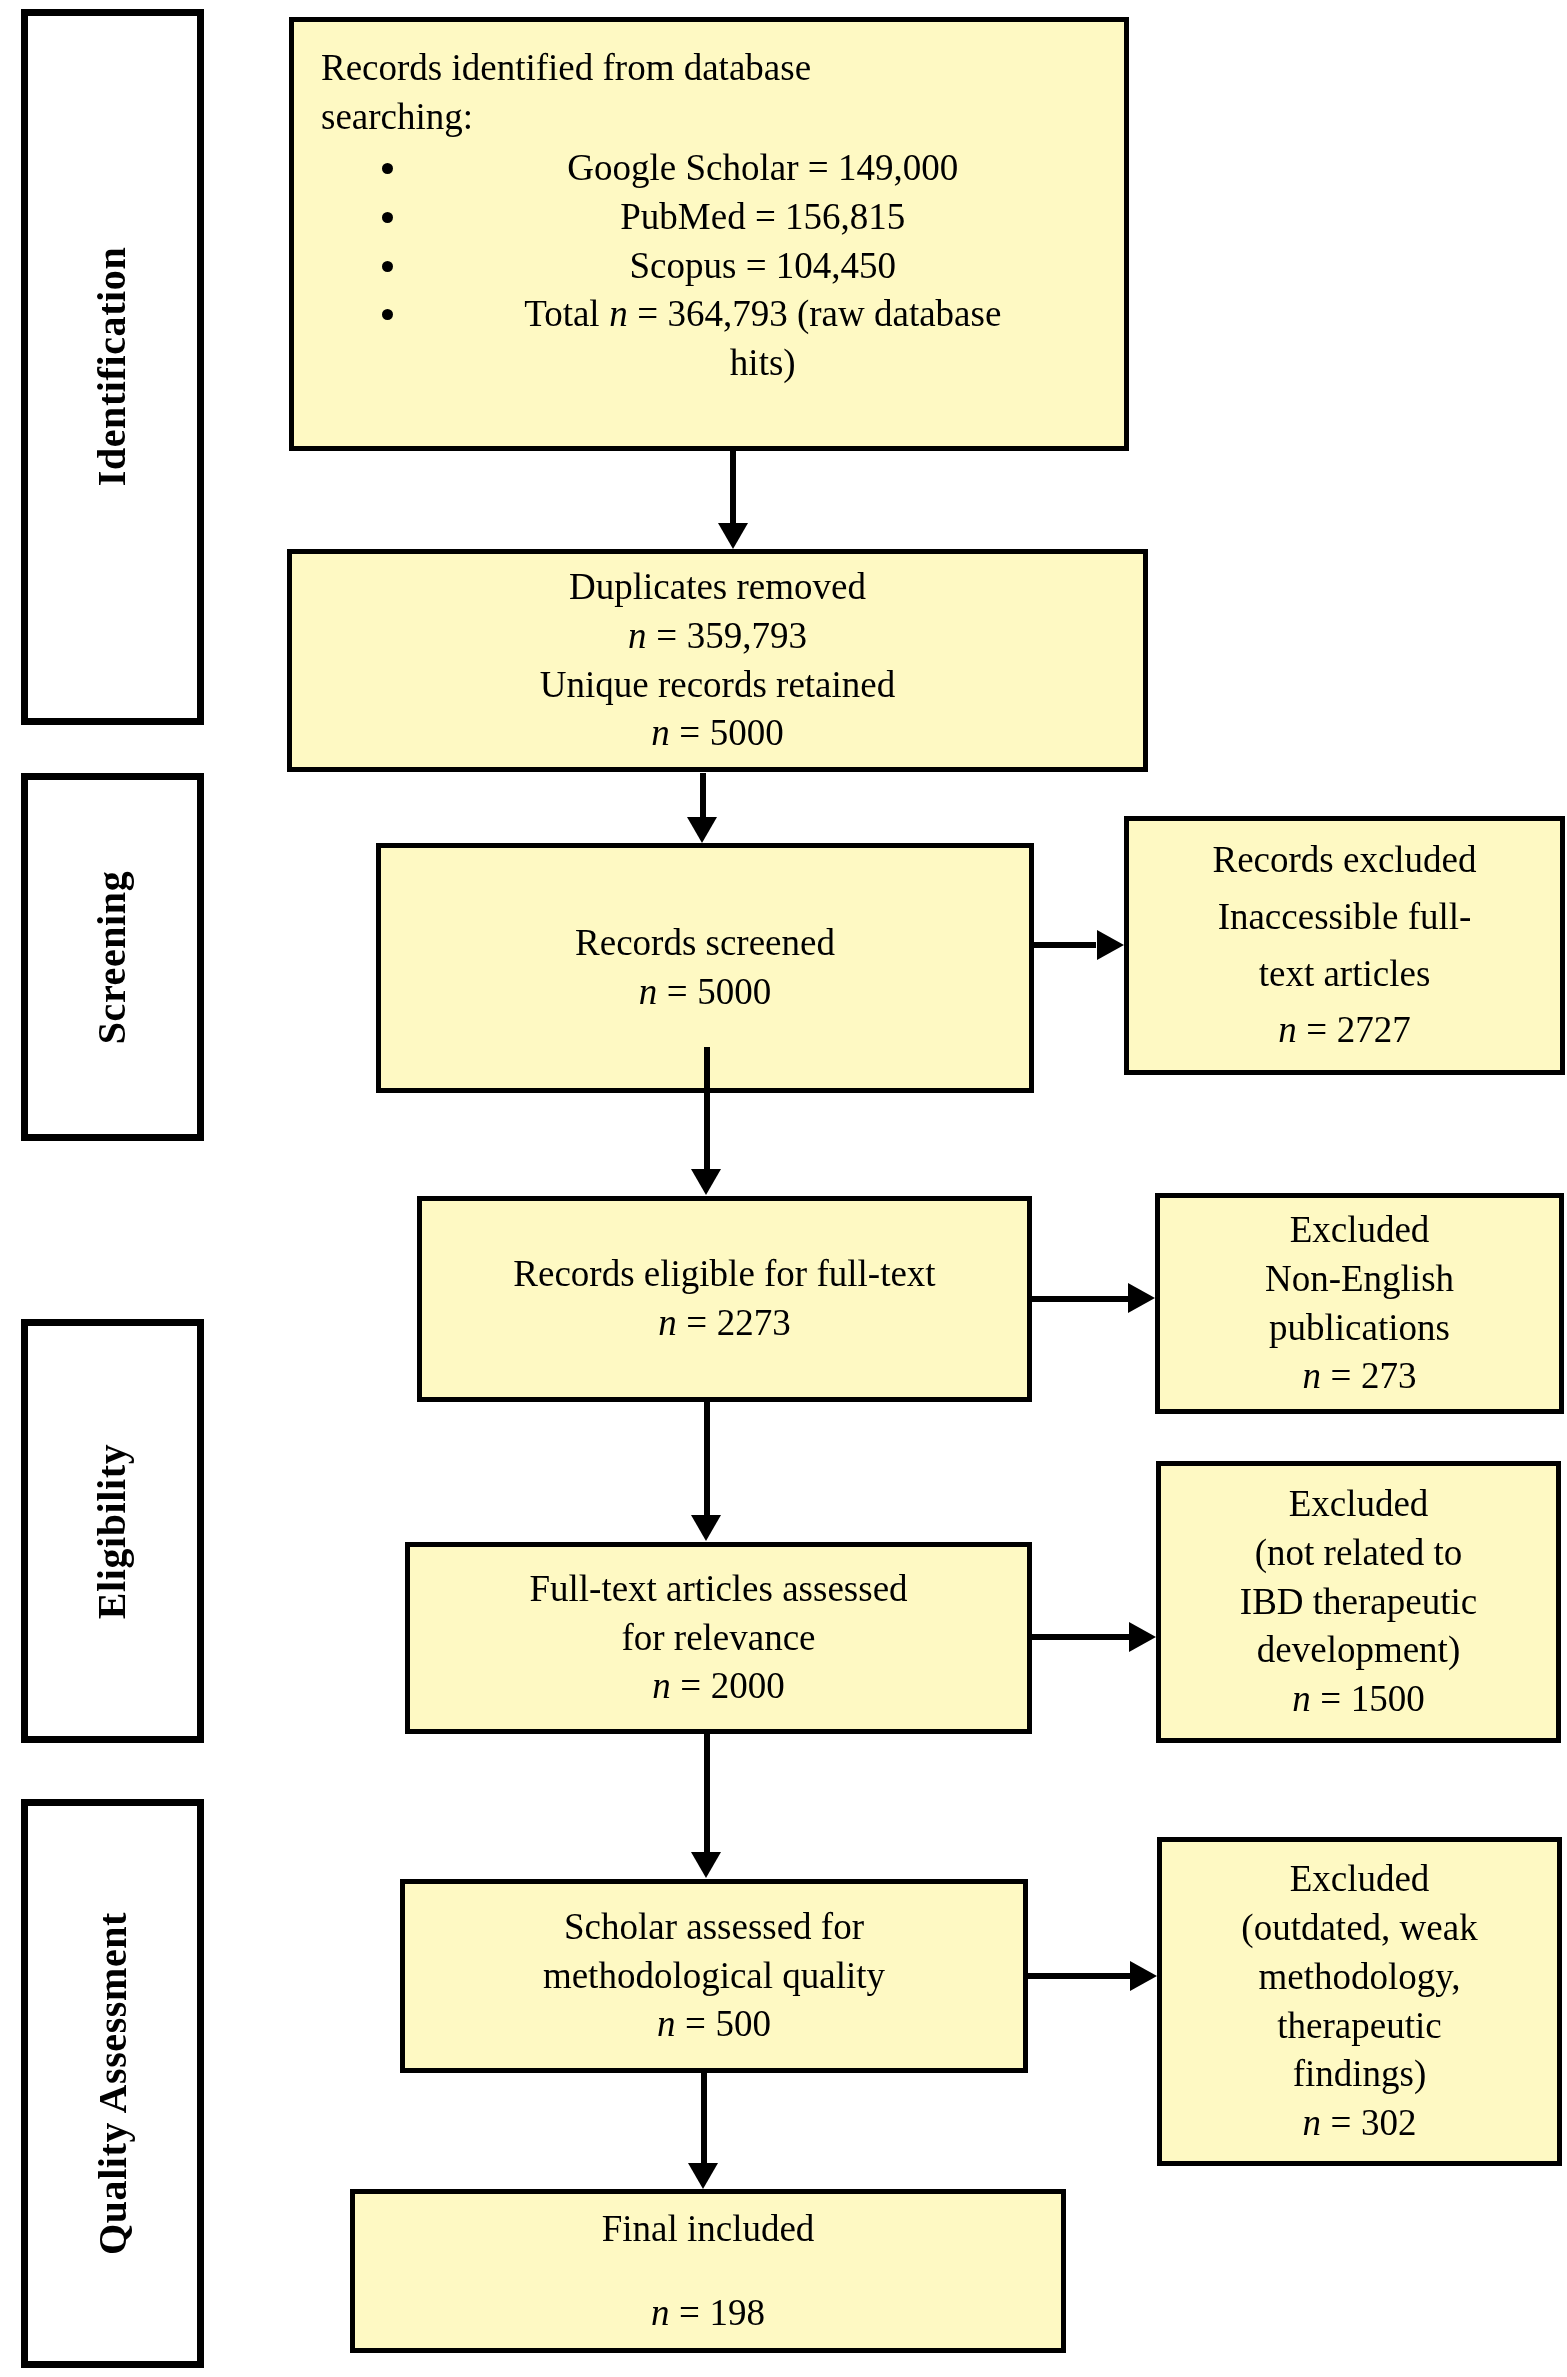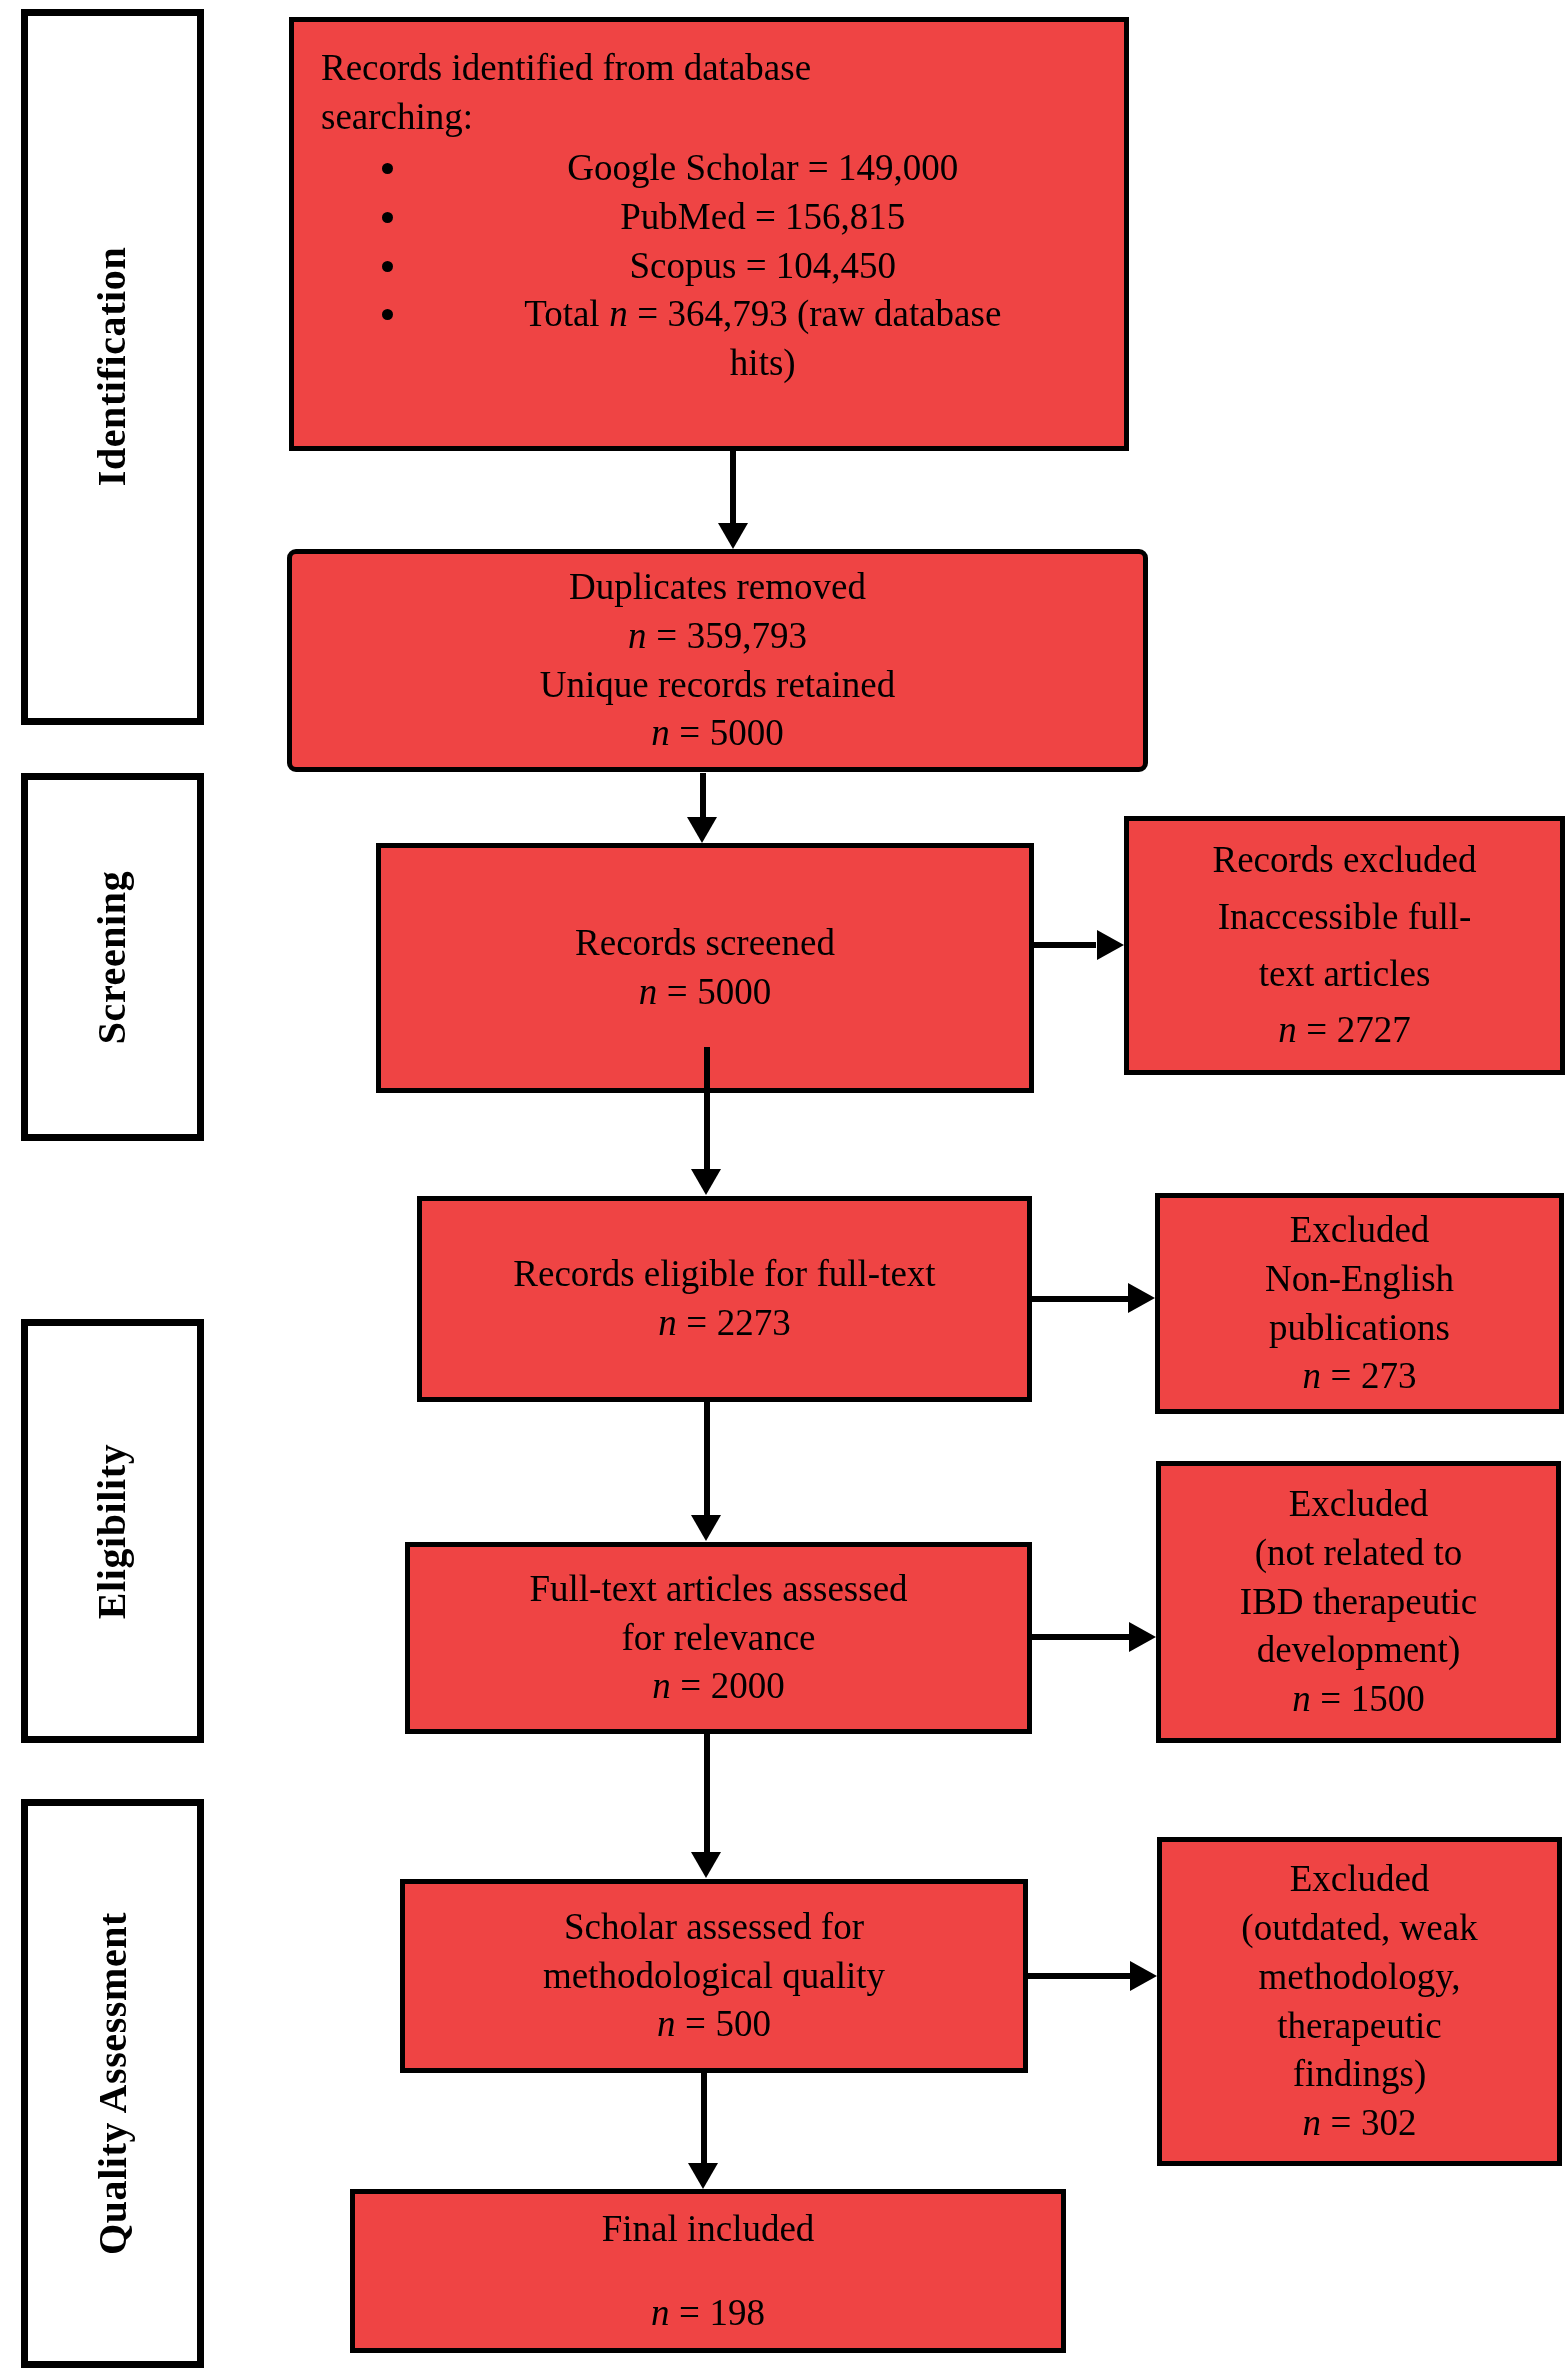--- a/index.html
+++ b/index.html
@@ -8,21 +8,21 @@
     width: 1568px;
     height: 2377px;
     background: #ffffff;
     color: #000000;
     font-family: "Liberation Serif", "DejaVu Serif", serif;
   }
   .box {
     position: absolute;
     box-sizing: border-box;
     border: 5.3px solid #000;
-    background: #ef4444;
+    background: #fef9c3;
     display: flex;
     flex-direction: column;
     justify-content: center;
     text-align: center;
     font-size: 37px;
     line-height: 1.32;
   }
   .rbox { border-width: 5.9px; }
   .stage {
     position: absolute;
@@ -95,21 +95,21 @@
     <ul>
       <li><span>Google Scholar = 149,000</span></li>
       <li><span>PubMed = 156,815</span></li>
       <li><span>Scopus = 104,450</span></li>
       <li><span>Total</span><i class="nv4">n</i><span>= 364,793 (raw database</span>
         <div>hits)</div>
       </li>
     </ul>
   </div>
 
-  <div class="box" style="left:287px; top:549px; width:861px; height:223px;border-radius:9px;">
+  <div class="box" style="left:287px; top:549px; width:861px; height:223px;">
     <div>Duplicates removed</div>
     <div class="nline"><i class="nv">n</i><span class="eq">=</span><span>359,793</span></div>
     <div>Unique records retained</div>
     <div class="nline"><i class="nv">n</i><span class="eq">=</span><span>5000</span></div>
   </div>
 
   <div class="box" style="left:376px; top:843px; width:658px; height:250px;">
     <div>Records screened</div>
     <div class="nline"><i class="nv">n</i><span class="eq">=</span><span>5000</span></div>
   </div>

